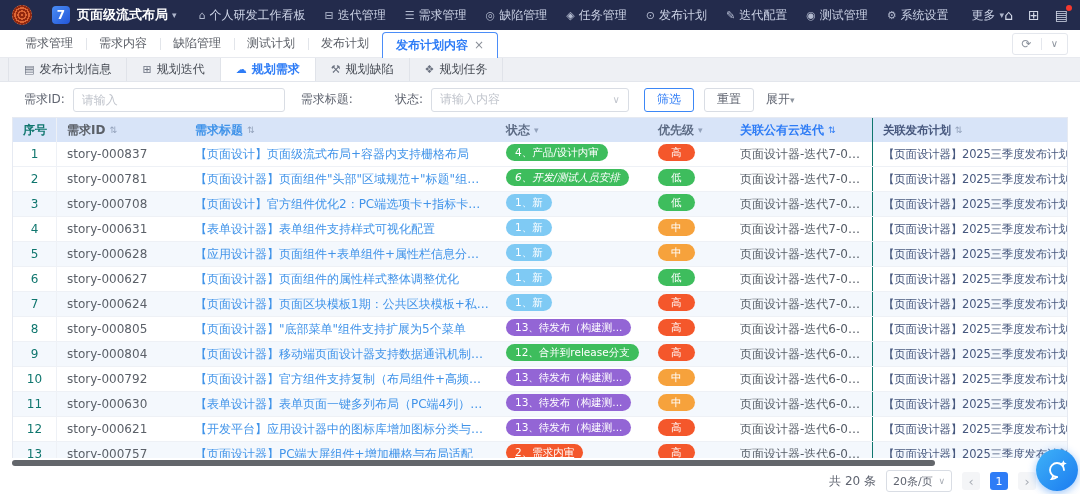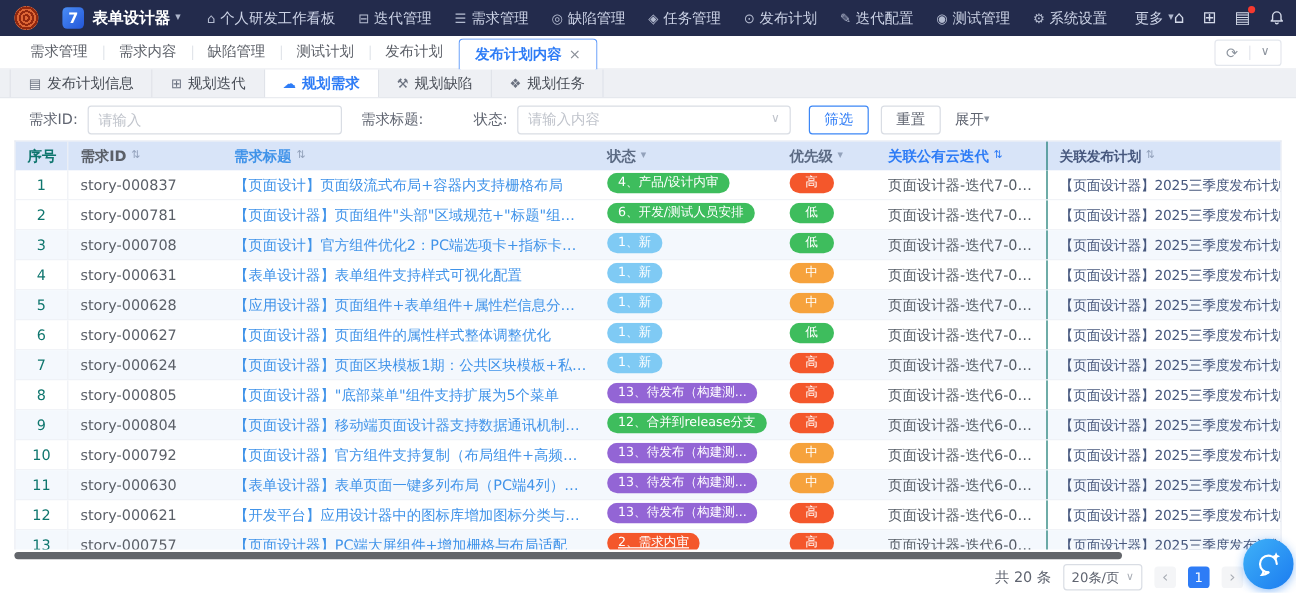--- a/index.html
+++ b/index.html
@@ -48,21 +48,21 @@
   .subtab.active{background:#fff;color:#2e7cf6;font-weight:bold}
   .subtab.active .stic{color:#2e7cf6}
 
   
   .filters{height:35px;display:flex;align-items:center;padding:0 14px 0 24px;background:#fff;flex:none}
   .flabel{color:#5f6470;margin-right:8px;white-space:nowrap}
   .inp{height:24px;border:1px solid #d9dde4;border-radius:3px;padding:0 8px;font-size:12px;color:#606266;outline:none}
   .inp::placeholder{color:#c0c4cc}
   .w180{width:212px}.w205{width:205px}
   .gap16{width:16px;flex:none}.gap34{width:34px;flex:none}
-  .select{width:228px;height:24px;border:1px solid #d9dde4;border-radius:3px;display:flex;align-items:center;
+  .select{width:198px;height:24px;border:1px solid #d9dde4;border-radius:3px;display:flex;align-items:center;
     justify-content:space-between;padding:0 8px;color:#c0c4cc;cursor:pointer}
   .select .sc{color:#c0c4cc;font-size:10px}
   .btn{height:24px;padding:0 12px;border-radius:3px;background:#fff;border:1px solid #d9dde4;color:#5f6470;
     font-size:12px;cursor:pointer;font-family:inherit}
   .btn.primary{border-color:#3c87f6;color:#2e7cf6;margin-left:15px}
   .btn.plain{margin-left:10px}
   .expand{display:flex;align-items:center;gap:0;color:#5f6470;margin-left:12px;cursor:pointer}
   .expand .sc{font-size:9px;color:#8d949e}
 
   
@@ -105,21 +105,21 @@
 </style>
 </head>
 <body>
 
 <div class="page">
 
   <header class="topbar">
     <span class="seal"></span>
     <span class="divv"></span>
     <span class="app-badge">7</span>
-    <span class="brand">表单设计器</span>
+    <span class="brand">页面级流式布局</span>
     <span class="brand-caret">▾</span>
     <nav class="nav">
         <span class="nav-item">
           <span class="nav-ic">⌂</span>
           <span>个人研发工作看板</span>
         </span>
         <span class="nav-item">
           <span class="nav-ic">⊟</span>
           <span>迭代管理</span>
         </span>
@@ -280,21 +280,21 @@
           <div class="td col2">【页面设计】页面级流式布局+容器内支持栅格布局</div>
           <div class="td col3"><span class="badge" style="background: rgb(62, 189, 93);">4、产品/设计内审</span></div>
           <div class="td col4"><span class="badge pri" style="background: rgb(244, 87, 43);">高</span></div>
           <div class="td col5">页面设计器-迭代7-09xx</div>
           <div class="td col6">【页面设计器】2025三季度发布计划</div>
         </div>
         <div class="tr">
           <div class="td col0">2</div>
           <div class="td col1">story-000781</div>
           <div class="td col2">【页面设计器】页面组件"头部"区域规范+"标题"组件优化</div>
-          <div class="td col3"><span class="badge" style="background: rgb(62, 189, 93);">6、开发/测试人员安排</span></div>
+          <div class="td col3"><span class="badge" style="background: rgb(62, 189, 93); font-style: italic;">6、开发/测试人员安排</span></div>
           <div class="td col4"><span class="badge pri" style="background: rgb(62, 189, 93);">低</span></div>
           <div class="td col5">页面设计器-迭代7-09xx</div>
           <div class="td col6">【页面设计器】2025三季度发布计划</div>
         </div>
         <div class="tr stripe">
           <div class="td col0">3</div>
           <div class="td col1">story-000708</div>
           <div class="td col2">【页面设计】官方组件优化2：PC端选项卡+指标卡等多项细节功能优化</div>
           <div class="td col3"><span class="badge" style="background: rgb(127, 202, 244);">1、新</span></div>
           <div class="td col4"><span class="badge pri" style="background: rgb(62, 189, 93);">低</span></div>

